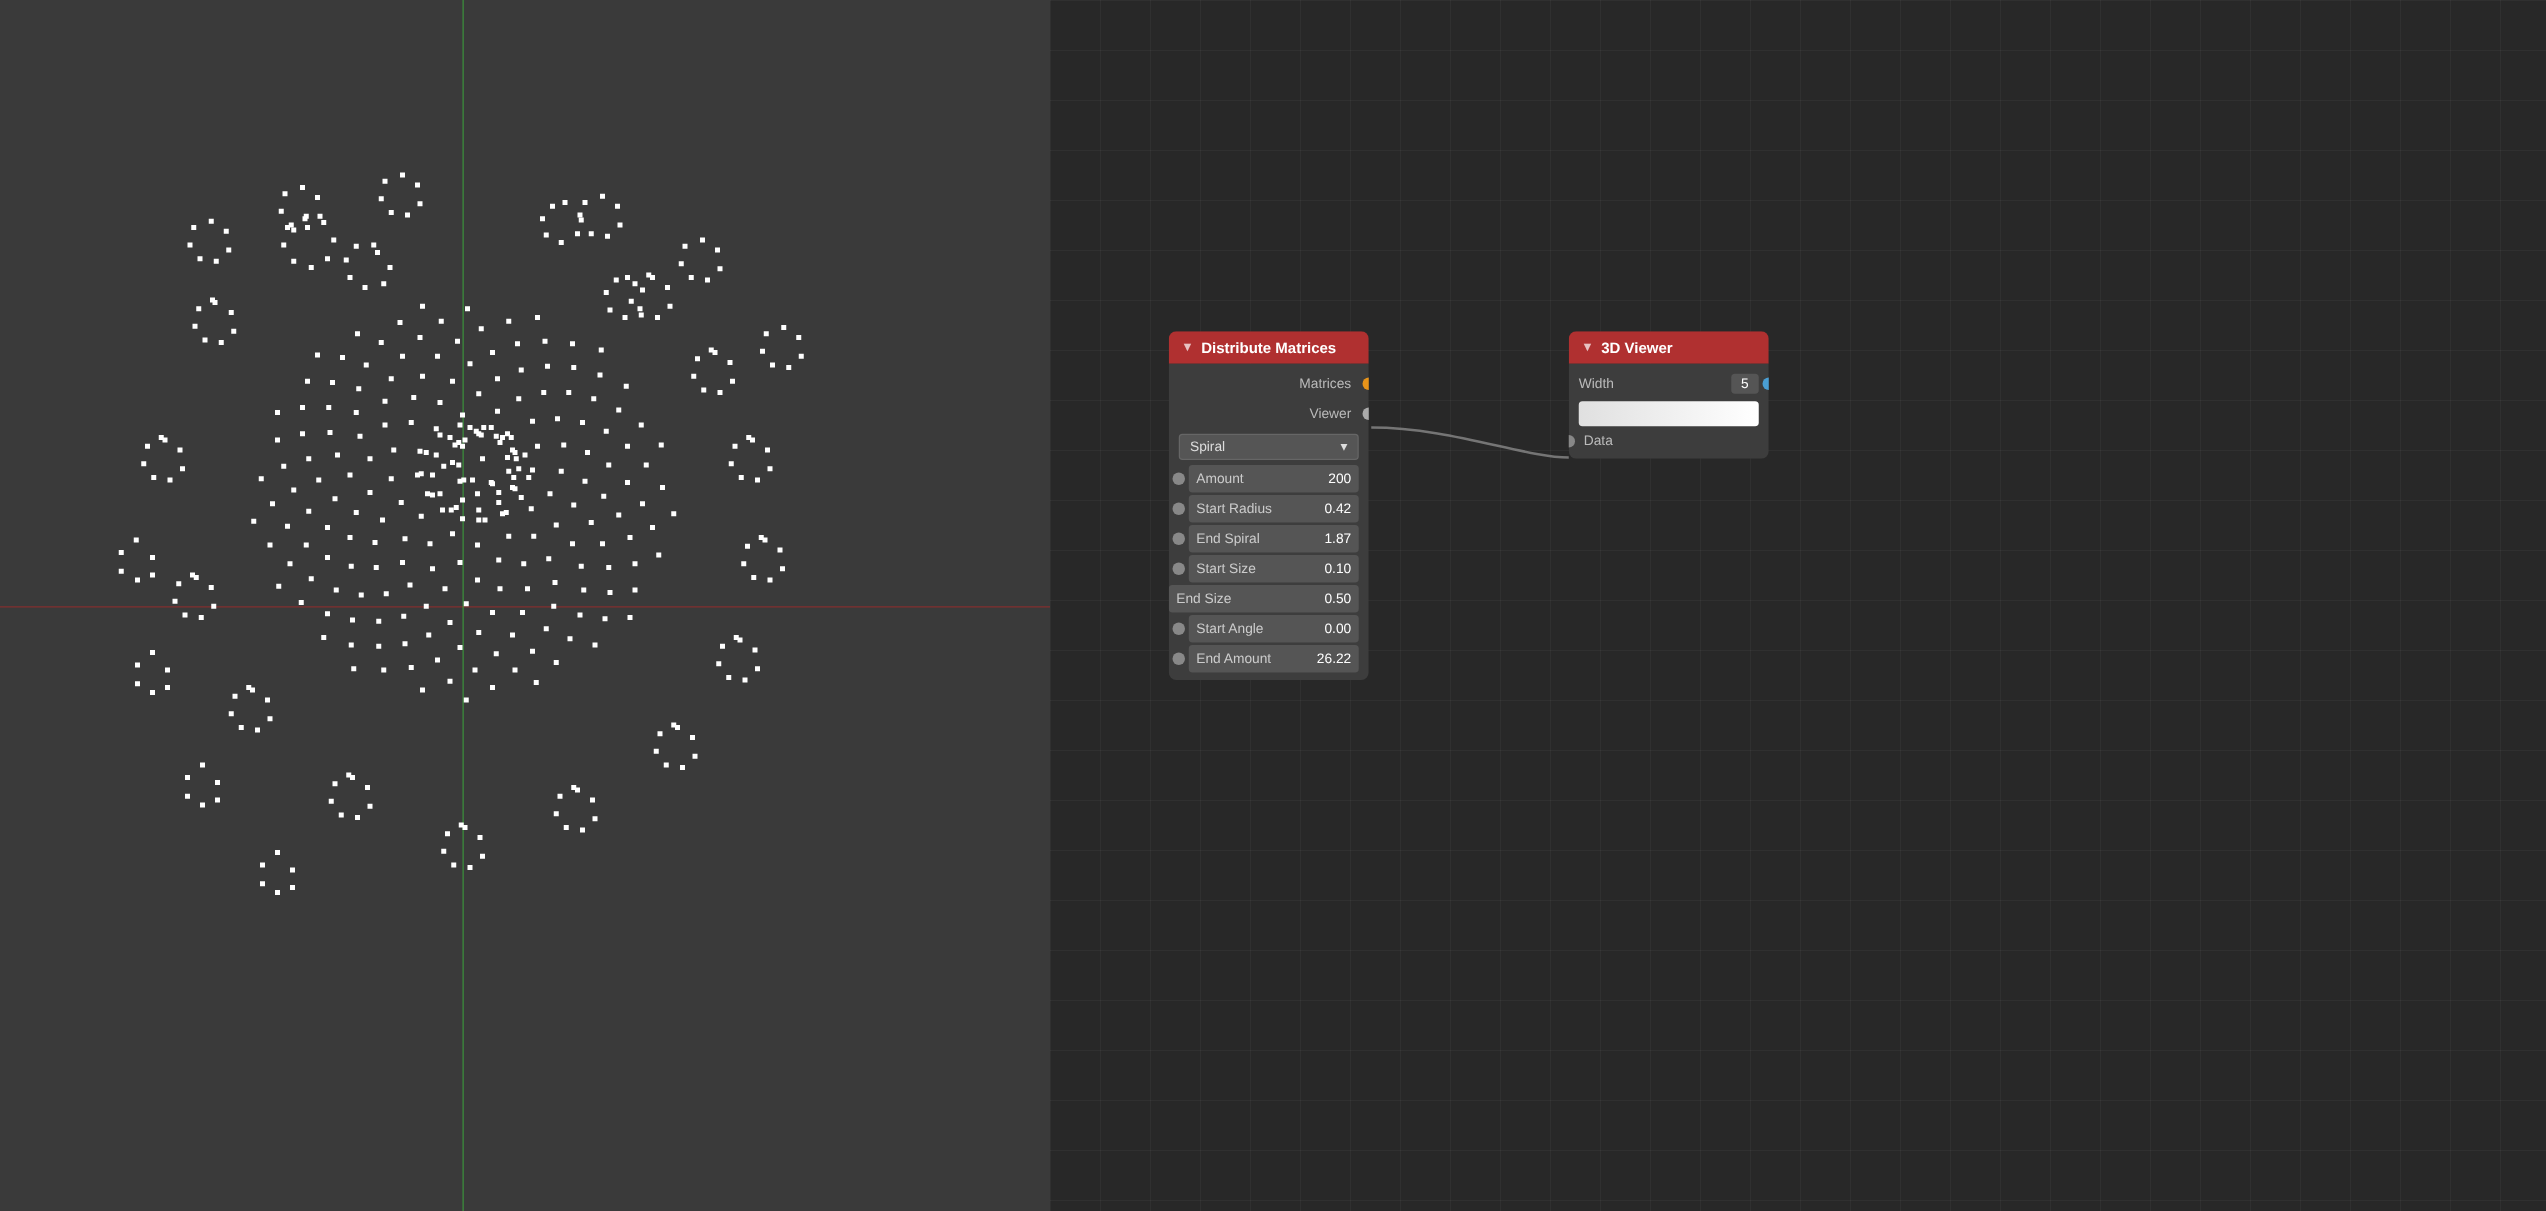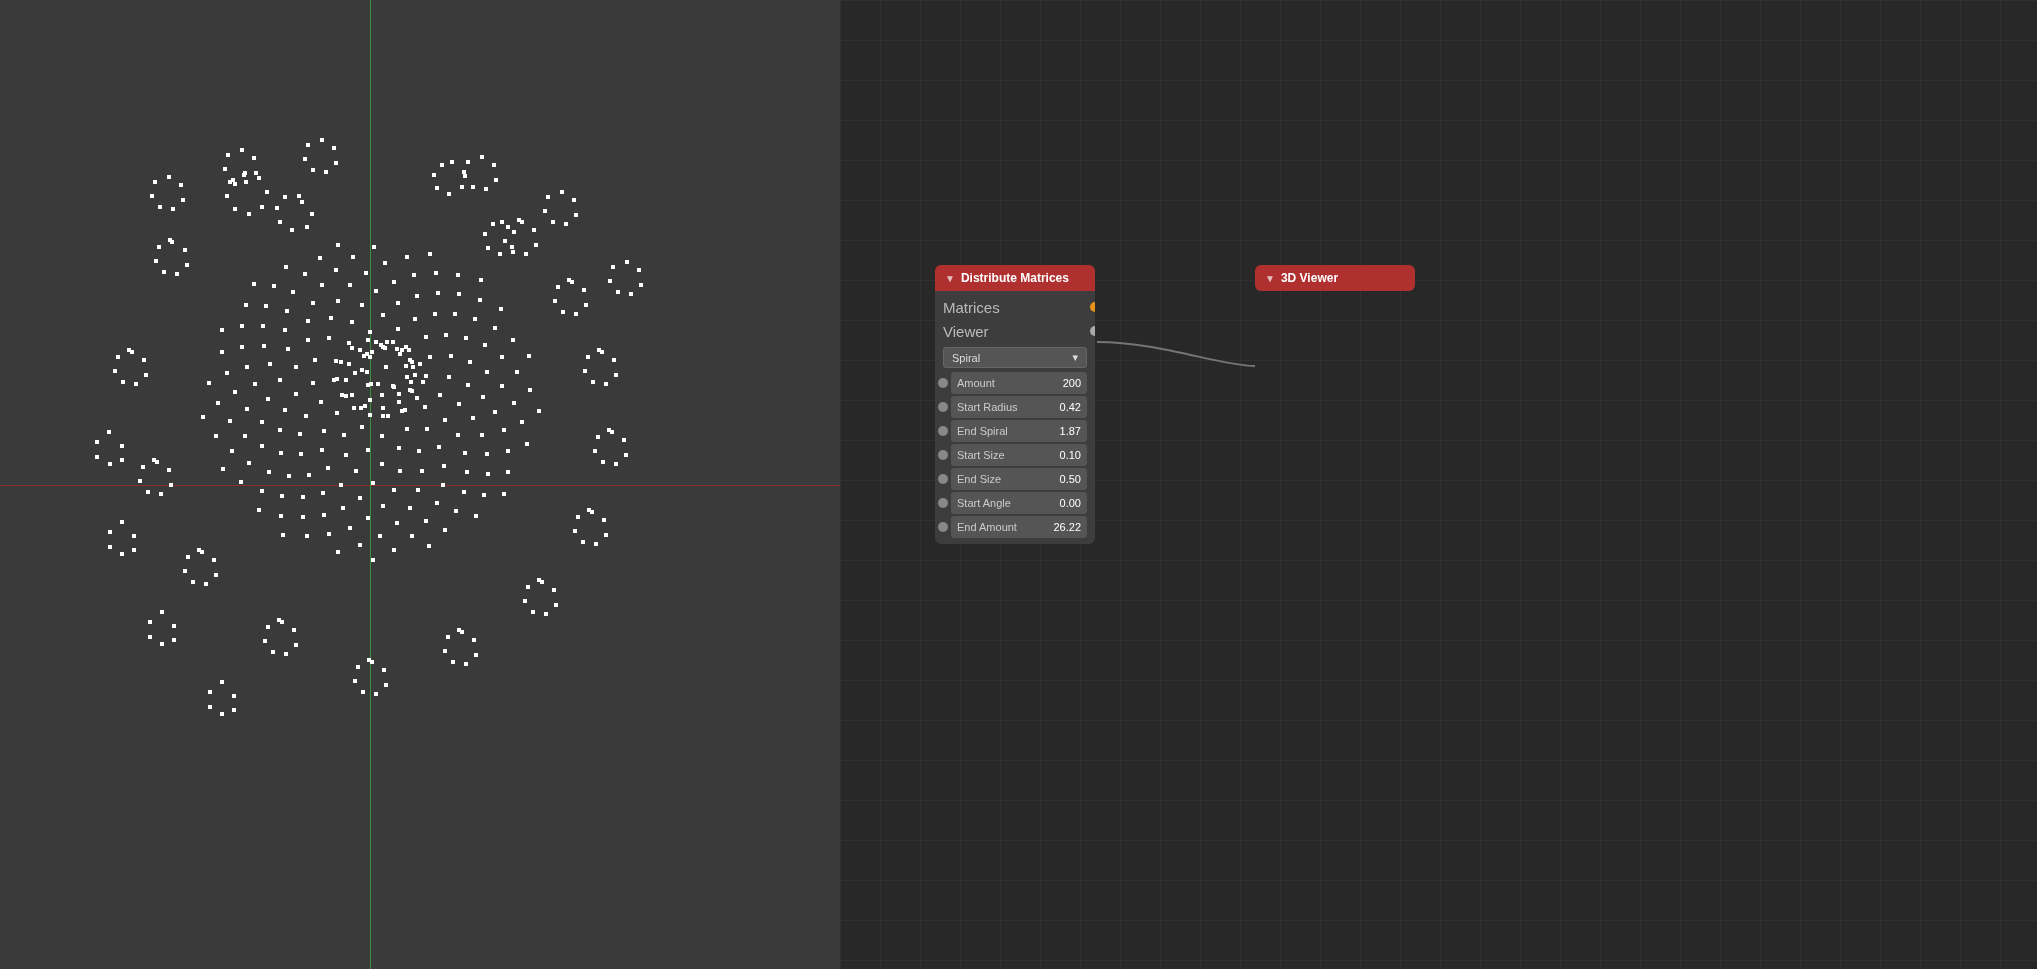--- a/index.html
+++ b/index.html
@@ -118,23 +118,23 @@
     .node-row {
       display: flex;
       align-items: center;
       padding: 3px 8px;
       height: 24px;
       position: relative;
     }
 
     .node-row-label {
       flex: 1;
-      text-align: left;
+      text-align: right;
       color: #bbb;
-      font-size: 15px;
+      font-size: 11px;
       padding-right: 6px;
     }
 
     .socket {
       width: 10px; height: 10px;
       border-radius: 50%;
       position: absolute;
       top: 50%;
       transform: translateY(-50%);
     }
@@ -720,21 +720,21 @@
       </div>
 
       <div style="position:relative; margin: 2px 8px 2px 16px;">
         <div class="node-field-socket" style="background:#888;"></div>
         <div class="node-field">
           <span class="node-field-name">Start Size</span>
           <span class="node-field-value">0.10</span>
         </div>
       </div>
 
-      <div style="position:relative; margin: 2px 8px 2px 16px;">
+      <div style="position:relative; margin: 2px 8px 2px 0;">
         <div class="node-field-socket" style="background:#888;"></div>
         <div class="node-field">
           <span class="node-field-name">End Size</span>
           <span class="node-field-value">0.50</span>
         </div>
       </div>
 
       <div style="position:relative; margin: 2px 8px 2px 16px;">
         <div class="node-field-socket" style="background:#888;"></div>
         <div class="node-field">
@@ -751,15 +751,30 @@
         </div>
       </div>
     </div>
   </div>
 
   <div class="node node-viewer">
     <div class="node-header">
       <span class="collapse-arrow">▼</span>
       <span>3D Viewer</span>
     </div>
+    <div class="node-body">
+
+      <div style="display:flex; align-items:center; padding: 4px 8px; gap:4px; position:relative;">
+        <span style="font-size:11px; color:#bbb; flex:1;">Width</span>
+        <span style="font-size:11px; color:#fff; background:#555; border-radius:3px; padding:2px 8px;">5</span>
+        <div style="width:10px; height:10px; border-radius:50%; background:#4a9fd4; position:absolute; right:-5px; top:50%; transform:translateY(-50%);"></div>
+      </div>
+
+      <div style="margin: 2px 8px; height:20px; background: linear-gradient(to right, #e0e0e0, #ffffff); border-radius:3px;"></div>
+
+      <div style="display:flex; align-items:center; padding: 4px 8px; position:relative;">
+        <div style="width:10px; height:10px; border-radius:50%; background:#888; position:absolute; left:-5px; top:50%; transform:translateY(-50%);"></div>
+        <span style="font-size:11px; color:#bbb; padding-left:4px;">Data</span>
+      </div>
+    </div>
   </div>
 
 </div>
 
 </body></html>

